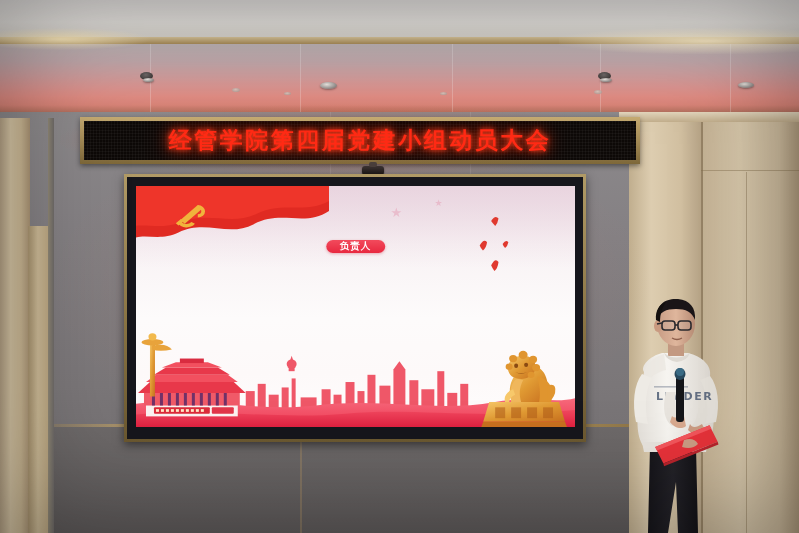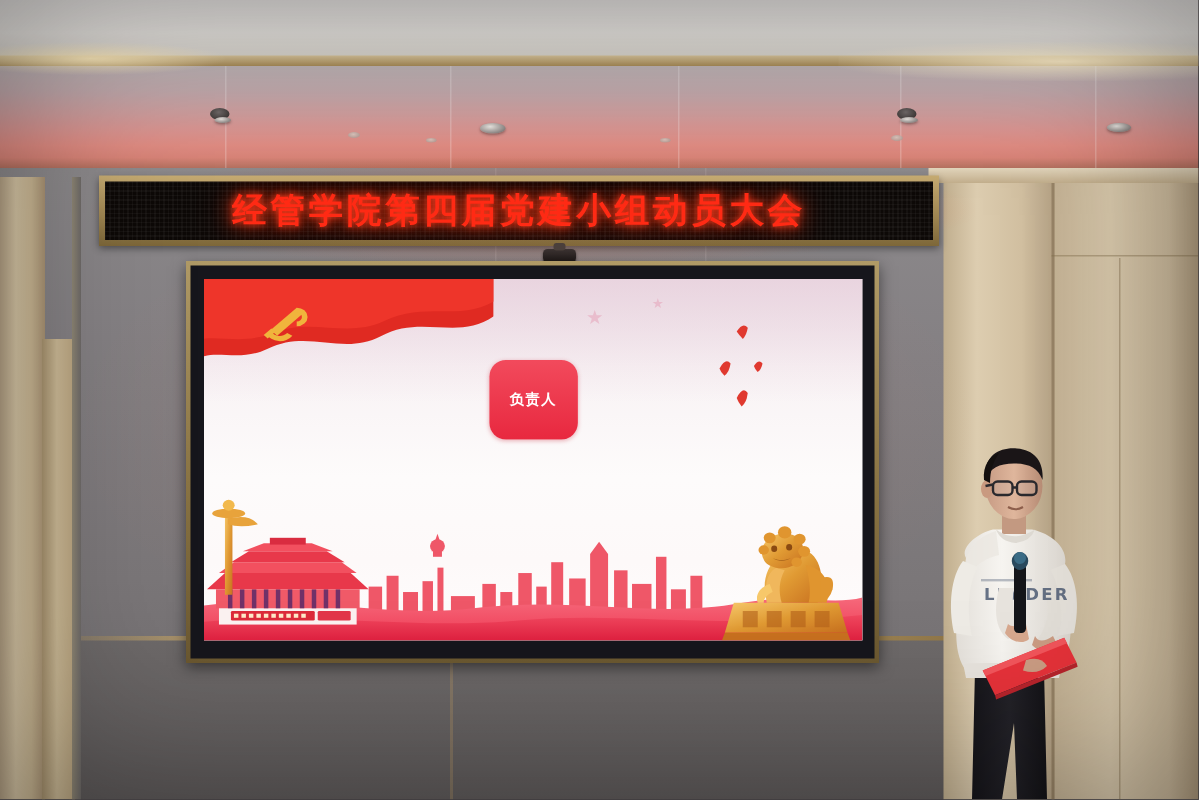--- a/index.html
+++ b/index.html
@@ -51,21 +51,21 @@
   .pnl-r-b{right:0px;top:112px;width:98px;height:421px;
     background:linear-gradient(to right,#c3b193 0%,#d9c9ac 40%,#cdbb9d 80%,#b09c7e 100%);}
   .pnl-r-seam{right:96px;top:118px;width:2px;height:415px;background:rgba(120,100,70,.5);}
   .pnl-r-seam2{right:52px;top:172px;width:1px;height:361px;background:rgba(130,110,78,.45);}
   .pnl-r-h{right:0;top:170px;width:98px;height:1px;background:rgba(130,110,78,.45);}
   .pnl-r-top{right:0;top:112px;width:180px;height:10px;
     background:linear-gradient(to bottom,#e3d6bd,#c2ae8c);}
   .wall-seam-v{position:absolute;background:rgba(255,255,255,.10);width:1px;}
 
   
-  .led-frame{position:absolute;left:66px;top:117px;width:560px;height:47px;
+  .led-frame{position:absolute;left:80px;top:117px;width:560px;height:47px;
     background:linear-gradient(to bottom,#c6ab72,#9d8450 60%,#7d6739);
     padding:4px;box-sizing:border-box;box-shadow:0 2px 5px rgba(0,0,0,.45);}
   .led-screen{position:relative;width:100%;height:100%;background:#0d0907;overflow:hidden;
     background-image:repeating-linear-gradient(to right,rgba(255,255,255,.035) 0 1px,transparent 1px 3px),
                      repeating-linear-gradient(to bottom,rgba(255,255,255,.035) 0 1px,transparent 1px 3px);
     display:flex;align-items:center;justify-content:center;}
   .led-text{color:#ff2a14;font-size:23px;font-weight:700;letter-spacing:2.5px;
     text-shadow:0 0 5px #ff3b1e,0 0 12px rgba(255,60,20,.85),0 0 22px rgba(255,40,0,.55);
     white-space:nowrap;}
   .led-bloom{position:absolute;left:60px;top:104px;width:590px;height:72px;pointer-events:none;
@@ -85,21 +85,21 @@
     background:#4a3f3b;}
 
   
   .flag{position:absolute;left:0;top:0;width:44%;height:31%;}
   .flag svg{display:block;width:100%;height:100%;}
   .topwash{position:absolute;left:0;top:0;width:100%;height:34%;
     background:linear-gradient(to bottom,rgba(228,200,214,.55),rgba(255,255,255,0));}
   .star-wm{position:absolute;color:rgba(228,150,175,.45);font-size:13px;}
   .badge{position:absolute;left:50%;top:22.5%;transform:translateX(-50%);
     background:linear-gradient(to bottom,#f24a5c,#e8283f);color:#fff;font-size:9.5px;font-weight:700;
-    padding:20px 14px;border-radius:11px;letter-spacing:1px;white-space:nowrap;
+    padding:0 14px;border-radius:11px;letter-spacing:1px;white-space:nowrap;
     box-shadow:0 1px 3px rgba(200,40,60,.35);}
   .headline{position:absolute;left:50%;top:40.5%;transform:translateX(-50%);
     color:#e0304a;font-size:16px;font-weight:700;letter-spacing:1.5px;white-space:nowrap;
     text-shadow:0 0 1px rgba(224,48,74,.4);}
   .birds{position:absolute;right:5%;top:7%;width:26%;height:34%;}
   .birds svg{display:block;width:100%;height:100%;}
   .skyline{position:absolute;left:0;bottom:0;width:100%;height:42%;}
   .skyline svg{display:block;width:100%;height:100%;}
 
   

